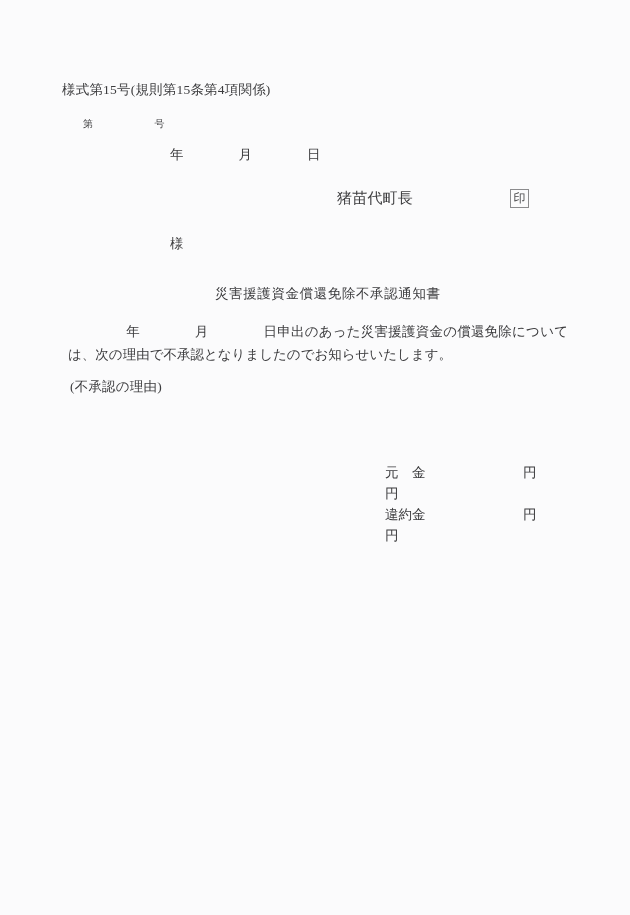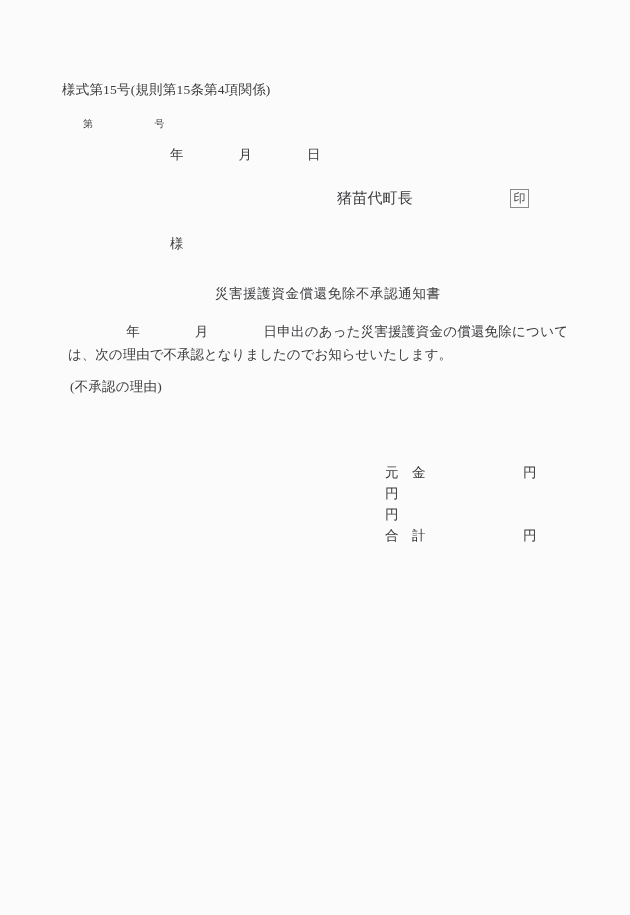--- a/index.html
+++ b/index.html
@@ -171,21 +171,21 @@
 
   <div class="amounts">
     <div class="amount-row">
       <span class="amount-label">元　金</span>
       <span class="amount-unit">円</span>
     </div>
     <div class="amount-row">
       <span class="amount-unit">円</span>
     </div>
     <div class="amount-row">
+      <span class="amount-label">違約金</span>
       <span class="amount-unit">円</span>
     </div>
     <div class="amount-row">
-      <span class="amount-label">合　計</span>
       <span class="amount-unit">円</span>
     </div>
   </div>
 
 </div>
 
 </body></html>

